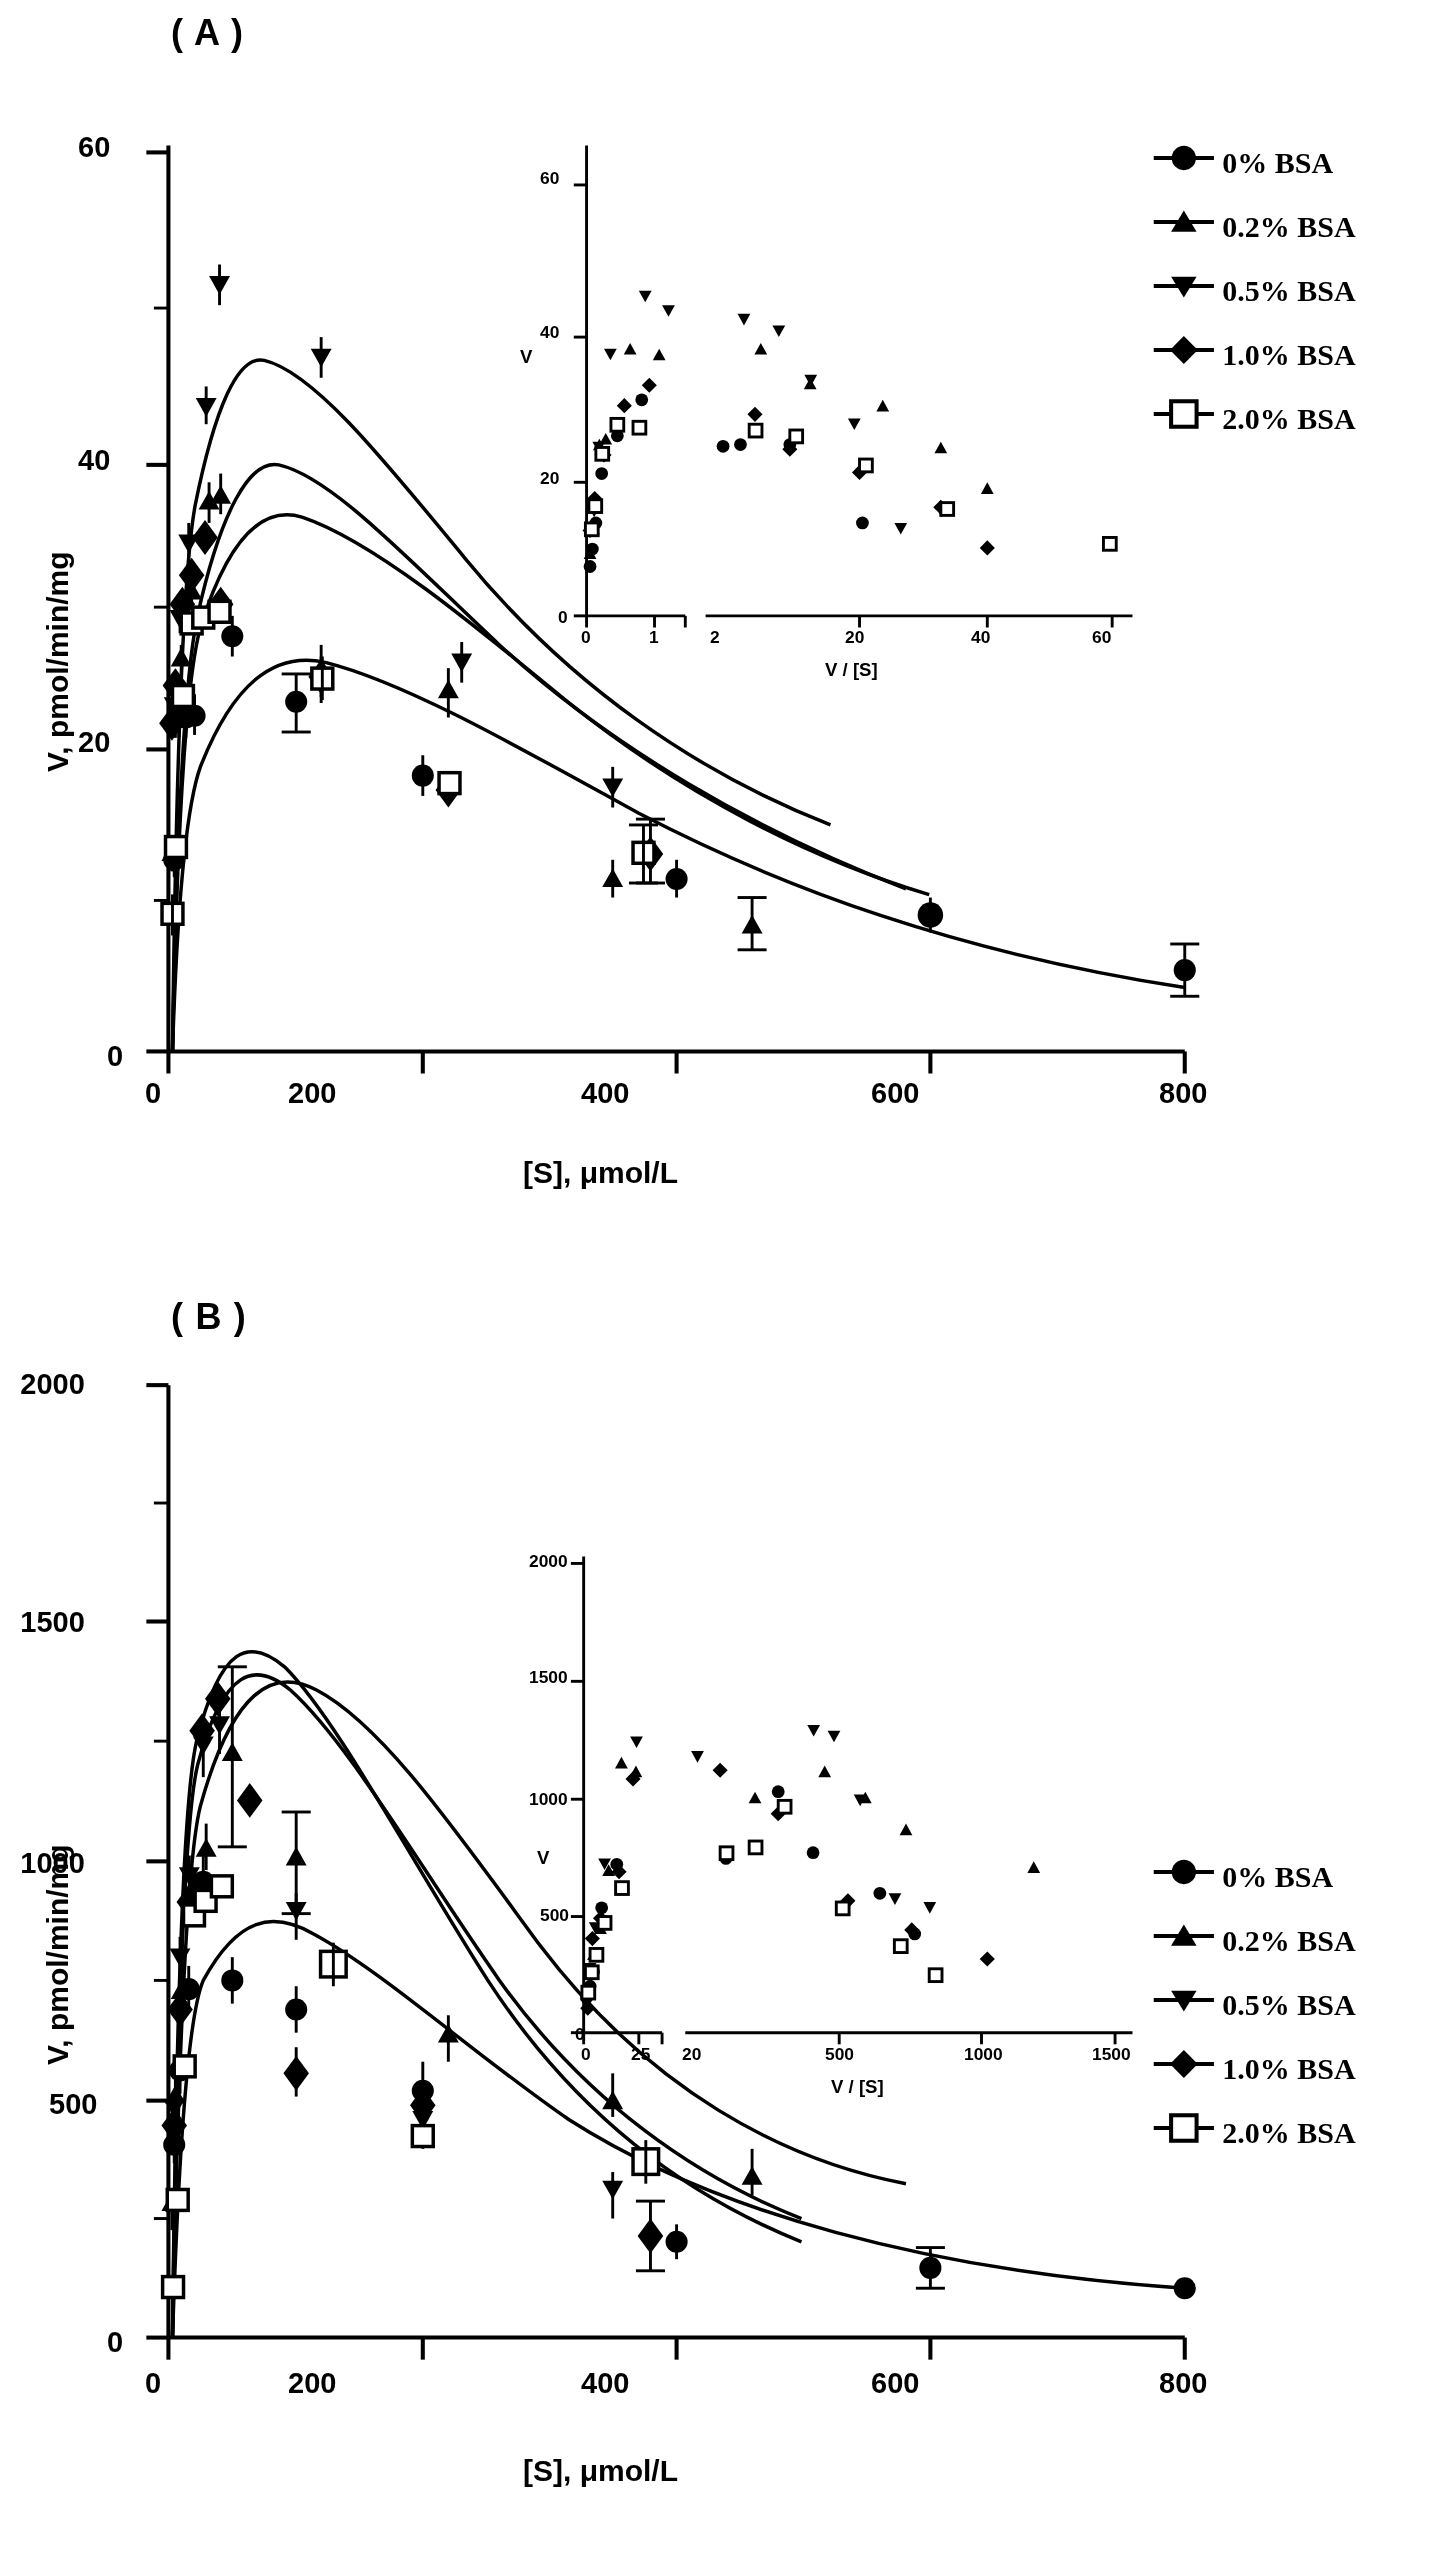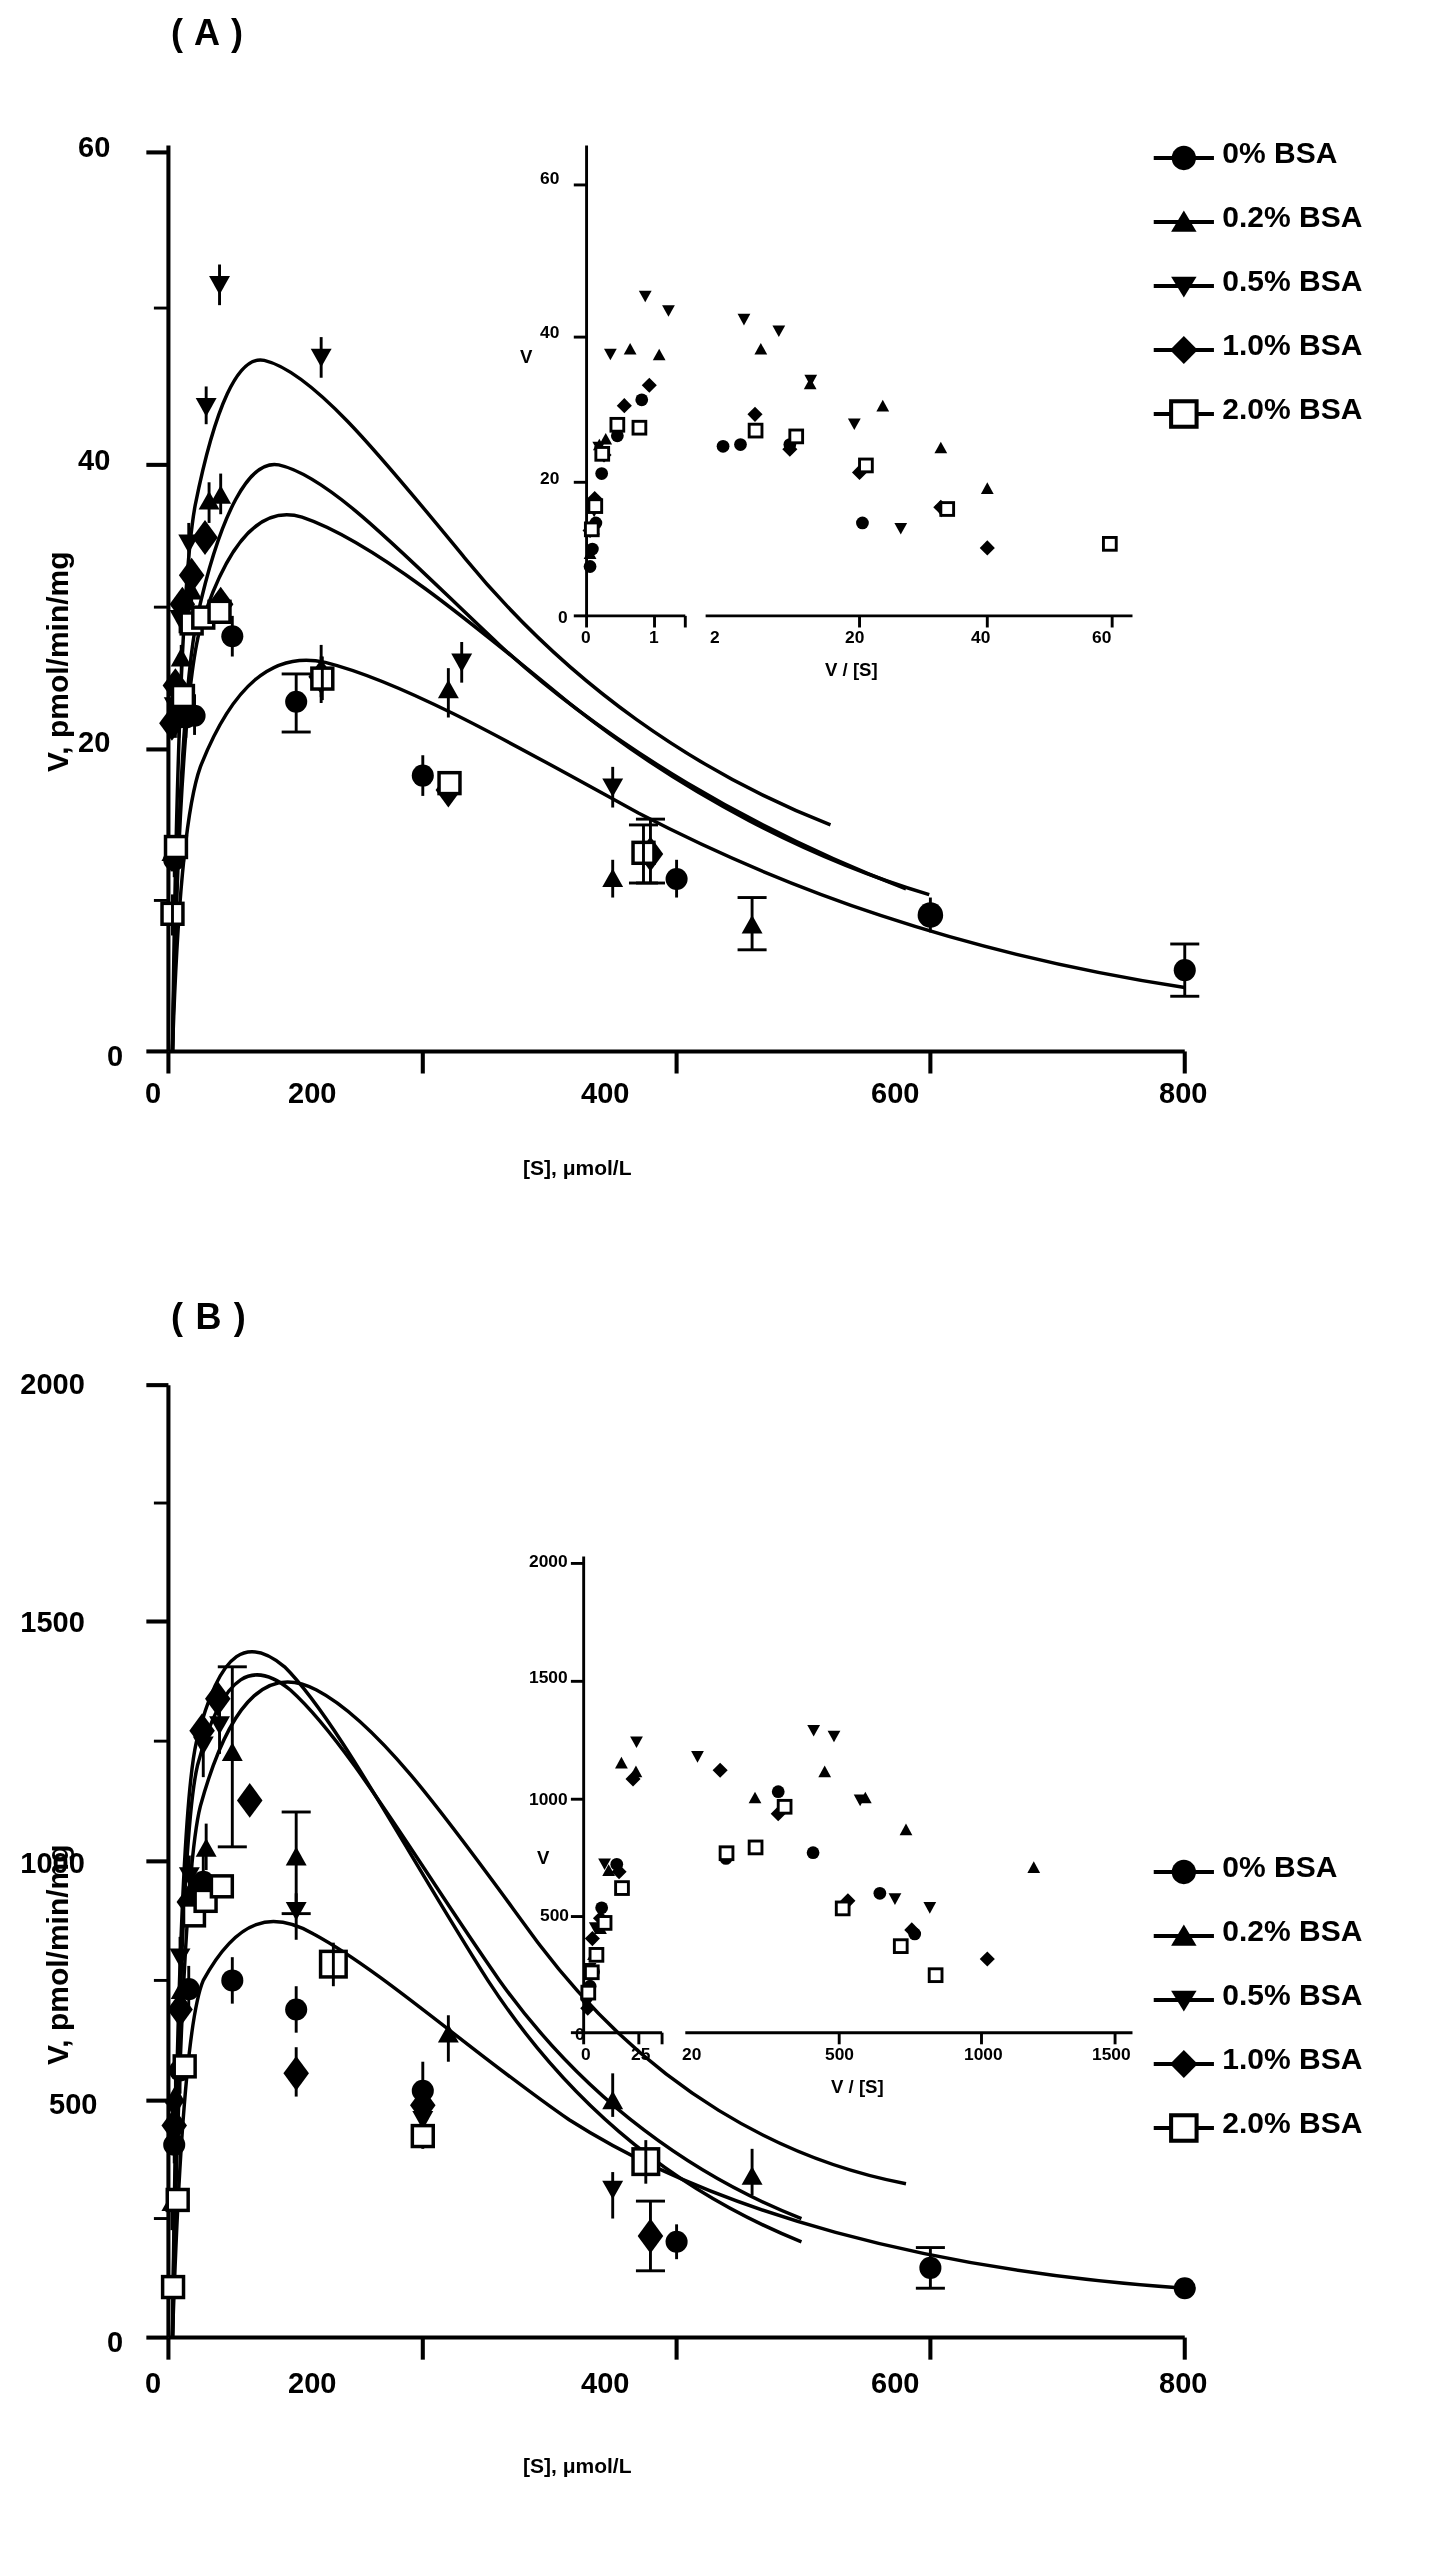--- a/index.html
+++ b/index.html
@@ -34,21 +34,21 @@
   .axis-title-y {
     position: absolute;
     font-size: 30px;
     font-weight: bold;
     transform: rotate(-90deg);
     transform-origin: 0 0;
     white-space: nowrap;
   }
   .axis-title-x {
     position: absolute;
-    font-size: 21px;
+    font-size: 30px;
     font-weight: bold;
     white-space: nowrap;
     text-align: right;
   }
   .tick-label {
     position: absolute;
     font-size: 29px;
     font-weight: bold;
     white-space: nowrap;
   }
@@ -64,21 +64,22 @@
     font-weight: bold;
     white-space: nowrap;
   }
   .legend {
     position: absolute;
   }
   .legend-row {
     position: relative;
     height: 44px;
     display: flex;
-    align-items: flex-start;
+    align-items: flex-end;
+    font-family: Liberation Serif, serif;
   }
   .legend-sym {
     width: 70px;
     height: 44px;
     position: relative;
   }
   .legend-label {
     font-size: 30px;
     font-weight: bold;
     white-space: nowrap;

